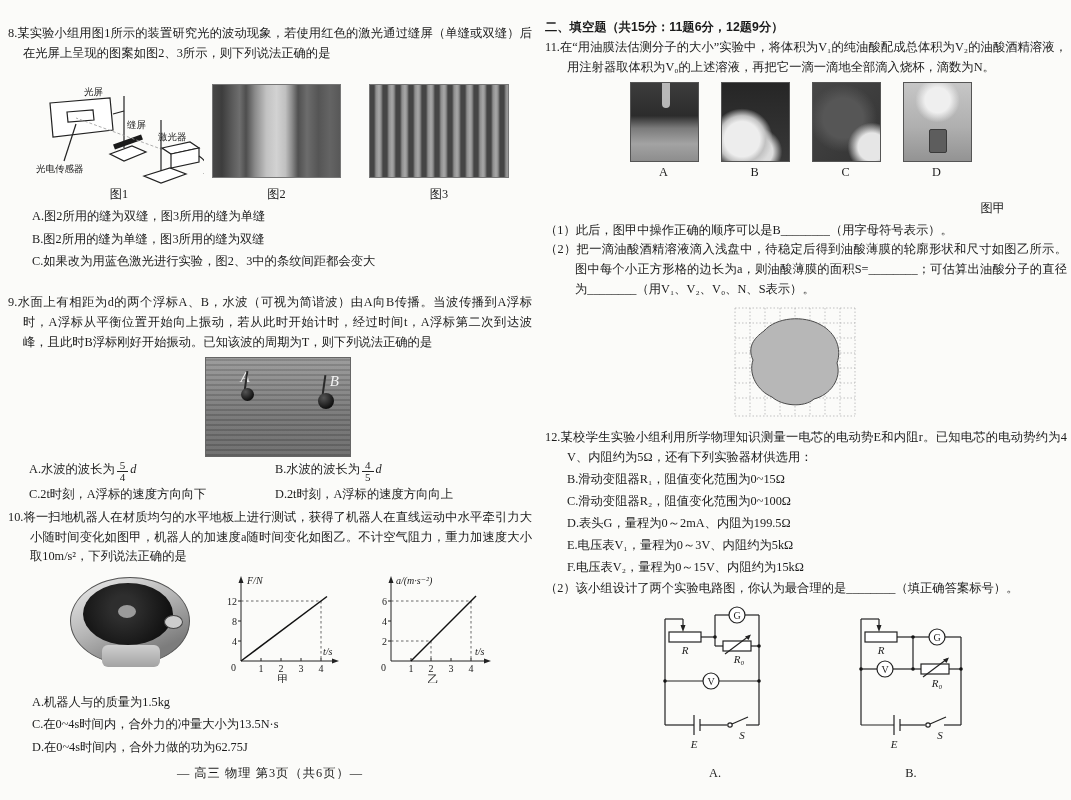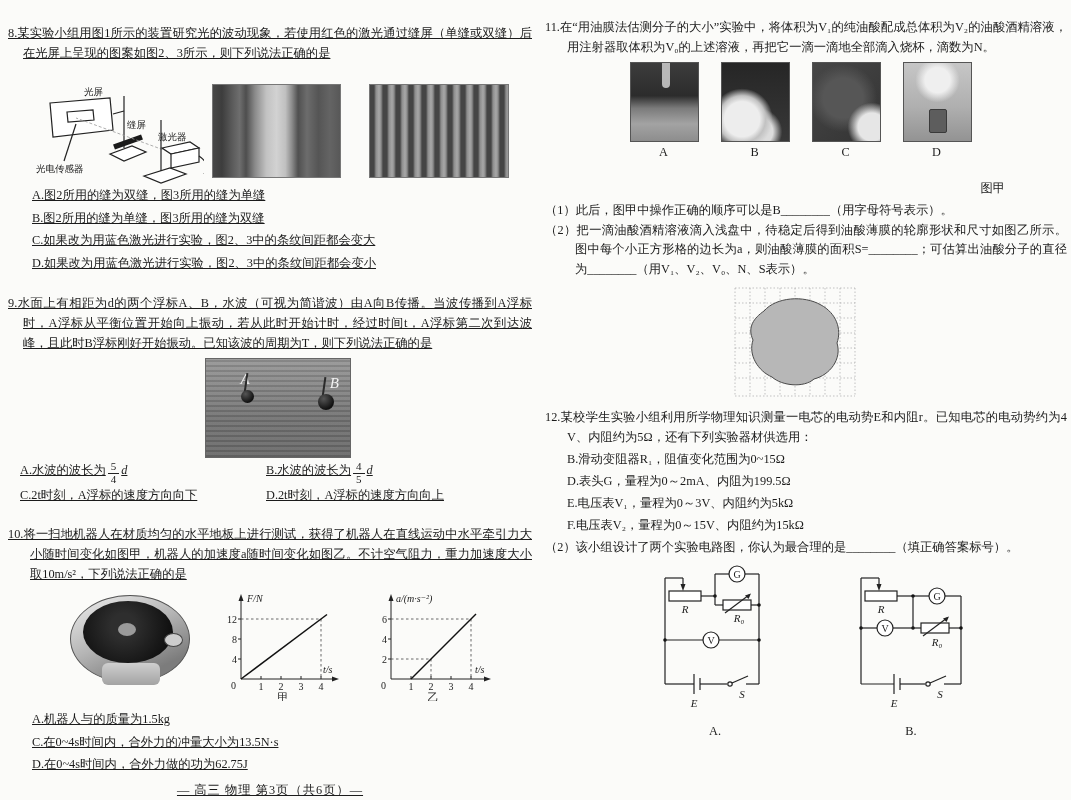--- a/index.html
+++ b/index.html
@@ -1,20 +1,20 @@
 <!DOCTYPE html>
 <html><head>
 <meta charset="utf-8">
 <style>
   html,body{margin:0;padding:0;}
   body{width:1071px;height:800px;background:#fbfbf9;overflow:hidden;
        font-family:"Liberation Serif","DejaVu Serif",serif;color:#1b1b1b;}
   .sheet{position:relative;width:1071px;height:800px;}
   .page{position:absolute;top:0;font-size:12.3px;line-height:1.62;}
-  .page-left{left:8px;top:24px;width:524px;text-decoration:underline;}
+  .page-left{left:8px;top:24px;width:524px;}
   .page-right{left:545px;top:18px;width:522px;}
 
   .qtext{text-align:justify;}
   .hang15{padding-left:15px;text-indent:-15px;}
   .hang22{padding-left:22px;text-indent:-22px;}
   .hang30{padding-left:30px;text-indent:-30px;}
 
   .opt{margin:2.5px 0 2.5px 24px;}
   .equip{margin:2px 0 2px 22px;}
 
@@ -129,49 +129,53 @@
           <polygon class="comp" points="110,92 136,84 152,90 127,99" fill="#eee"></polygon>
           <text x="124" y="56" font-size="9.5">激光器</text>
           <polygon class="comp" points="128,64 156,58 165,64 137,70" fill="#ddd"></polygon>
           <polygon class="comp" points="137,70 165,64 165,78 137,84" fill="#bbb"></polygon>
           <path class="wire" d="M165,72 q12,8 5,18" stroke-width="0.9"></path>
         </svg>
       </div>
       <div class="fringe fringe2"></div>
       <div class="fringe fringe3"></div>
     </div>
+    <div class="caprow">
+      <div class="cap cap1">图1</div>
+      <div class="cap cap2">图2</div>
+      <div class="cap cap3">图3</div>
+    </div>
 
     <div class="opt">A.图2所用的缝为双缝，图3所用的缝为单缝</div>
     <div class="opt">B.图2所用的缝为单缝，图3所用的缝为双缝</div>
     <div class="opt">C.如果改为用蓝色激光进行实验，图2、3中的条纹间距都会变大</div>
-    <div class="opt">D.如果改为用蓝色激光进行实验，图2、3中的条纹间距都会变小</div>
 
     <div class="qtext hang15" style="margin-top:21px;">9.水面上有相距为d的两个浮标A、B，水波（可视为简谐波）由A向B传播。当波传播到A浮标时，A浮标从平衡位置开始向上振动，若从此时开始计时，经过时间t，A浮标第二次到达波峰，且此时B浮标刚好开始振动。已知该波的周期为T，则下列说法正确的是</div>
 
     <div class="buoyphoto">
       <span class="buoyletter" style="left:24%;top:8%;">A</span>
       <span class="buoyletter" style="left:86%;top:12%;">B</span>
       <span class="mast" style="left:27%;top:14%;"></span>
       <span class="buoy" style="left:24%;top:31%;"></span>
       <span class="mast" style="left:81%;top:18%;"></span>
       <span class="buoy" style="left:78%;top:36%;width:16px;height:16px;"></span>
     </div>
 
-    <div class="q9opts" style="display:grid;grid-template-columns:246px 1fr;margin-left:12px;row-gap:1px;">
+    <div class="q9opts" style="display:grid;grid-template-columns:246px 1fr;margin-left:21px;row-gap:1px;">
       <div>
         <span>A.水波的波长为</span><span class="frac"><span class="fnum">5</span><span class="fden">4</span></span><span class="ivar">d</span>
       </div>
       <div>
         <span>B.水波的波长为</span><span class="frac"><span class="fnum">4</span><span class="fden">5</span></span><span class="ivar">d</span>
       </div>
       <div>C.2t时刻，A浮标的速度方向向下</div>
       <div>D.2t时刻，A浮标的速度方向向上</div>
     </div>
 
-    <div class="qtext hang22" style="margin-top:19px;">10.将一扫地机器人在材质均匀的水平地板上进行测试，获得了机器人在直线运动中水平牵引力大小随时间变化如图甲，机器人的加速度a随时间变化如图乙。不计空气阻力，重力加速度大小取10m/s²，下列说法正确的是</div>
+    <div class="qtext hang22" style="margin-top:3px;">10.将一扫地机器人在材质均匀的水平地板上进行测试，获得了机器人在直线运动中水平牵引力大小随时间变化如图甲，机器人的加速度a随时间变化如图乙。不计空气阻力，重力加速度大小取10m/s²，下列说法正确的是</div>
 
     <div class="q10row">
       <div class="robot">
         <div class="body"></div>
         <div class="ring"></div>
         <div class="hub"></div>
         <div class="bump"></div>
         <div class="skirt"></div>
       </div>
 
@@ -240,20 +244,21 @@
 
     <div class="opt">A.机器人与的质量为1.5kg</div>
     <div class="opt">C.在0~4s时间内，合外力的冲量大小为13.5N·s</div>
     <div class="opt">D.在0~4s时间内，合外力做的功为62.75J</div>
 
     <div class="footer">— 高三 物理 第3页（共6页）—</div>
   </div>
 
   <div class="page page-right">
 
+    <div class="section-header">二、填空题（共15分：11题6分，12题9分）</div>
 
     <div class="qtext hang22">11.在“用油膜法估测分子的大小”实验中，将体积为V₁的纯油酸配成总体积为V₂的油酸酒精溶液，用注射器取体积为V₀的上述溶液，再把它一滴一滴地全部滴入烧杯，滴数为N。</div>
 
     <div class="oilrow">
       <div class="tile">
         <div class="ph phA"></div>
         <div class="lbl">A</div>
       </div>
       <div class="tile">
         <div class="ph phB"></div>
@@ -293,20 +298,21 @@
             <line x1="5" y1="78" x2="125" y2="78"></line>
           <line x1="5" y1="93" x2="125" y2="93"></line>
             <line x1="5" y1="111" x2="125" y2="111"></line>
         </g>
         <path d="M34,26 C46,12 74,10 91,20 C106,28 112,44 107,58 C112,74 100,90 84,94 C74,103 52,101 42,92 C28,86 18,70 23,55 C17,42 24,33 34,26 Z" fill="#b7b7b7" stroke="#4a4a4a" stroke-width="1"></path>
       </svg>
     </div>
 
     <div class="qtext hang22">12.某校学生实验小组利用所学物理知识测量一电芯的电动势E和内阻r。已知电芯的电动势约为4 V、内阻约为5Ω，还有下列实验器材供选用：</div>
     <div class="equip">B.滑动变阻器R₁，阻值变化范围为0~15Ω</div>
+    <div class="equip">C.滑动变阻器R₂，阻值变化范围为0~100Ω</div>
     <div class="equip">D.表头G，量程为0～2mA、内阻为199.5Ω</div>
     <div class="equip">E.电压表V₁，量程为0～3V、内阻约为5kΩ</div>
     <div class="equip">F.电压表V₂，量程为0～15V、内阻约为15kΩ</div>
     <div class="qtext hang30">（2）该小组设计了两个实验电路图，你认为最合理的是________（填正确答案标号）。</div>
 
     <div class="circrow">
 
       <div class="circ">
         <svg width="140" height="150" viewBox="0 0 140 150">
           <line class="wire" x1="20" y1="14" x2="20" y2="120"></line>

